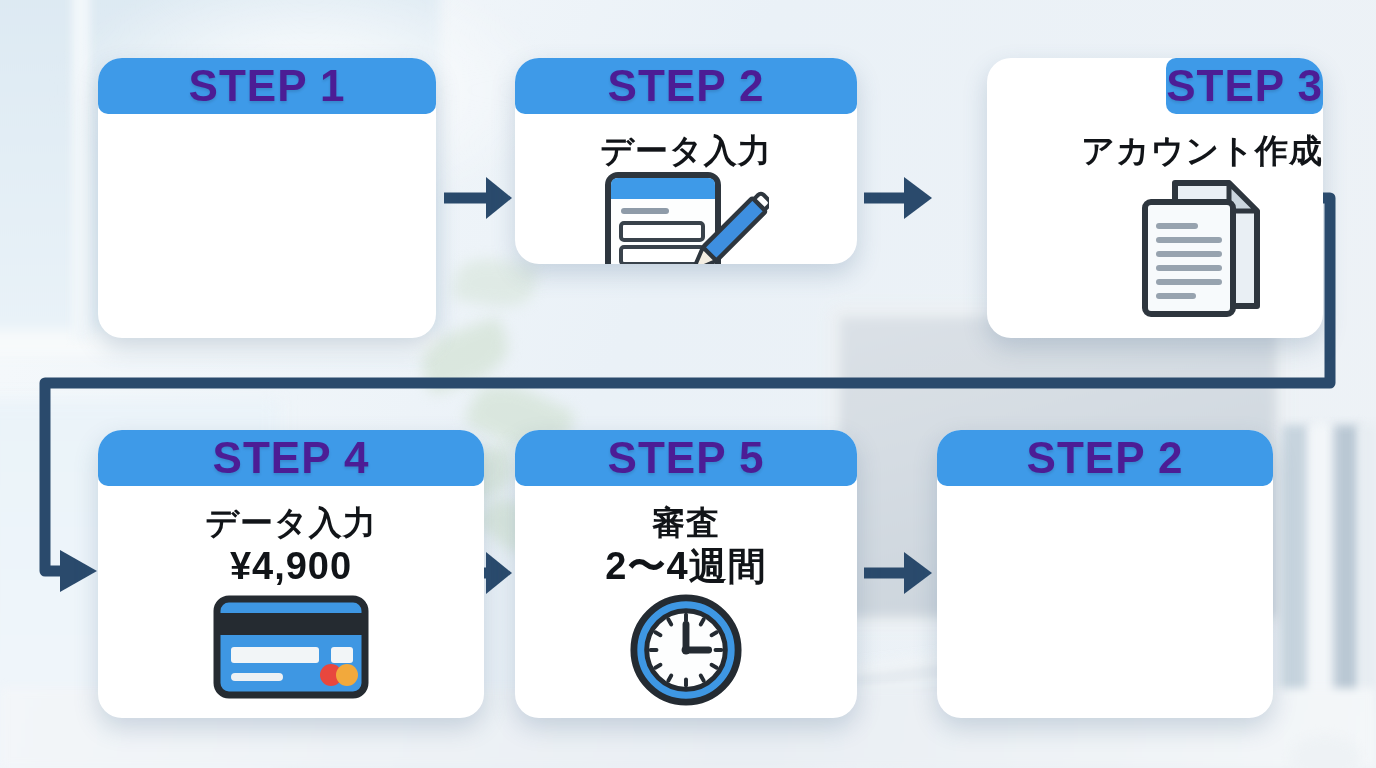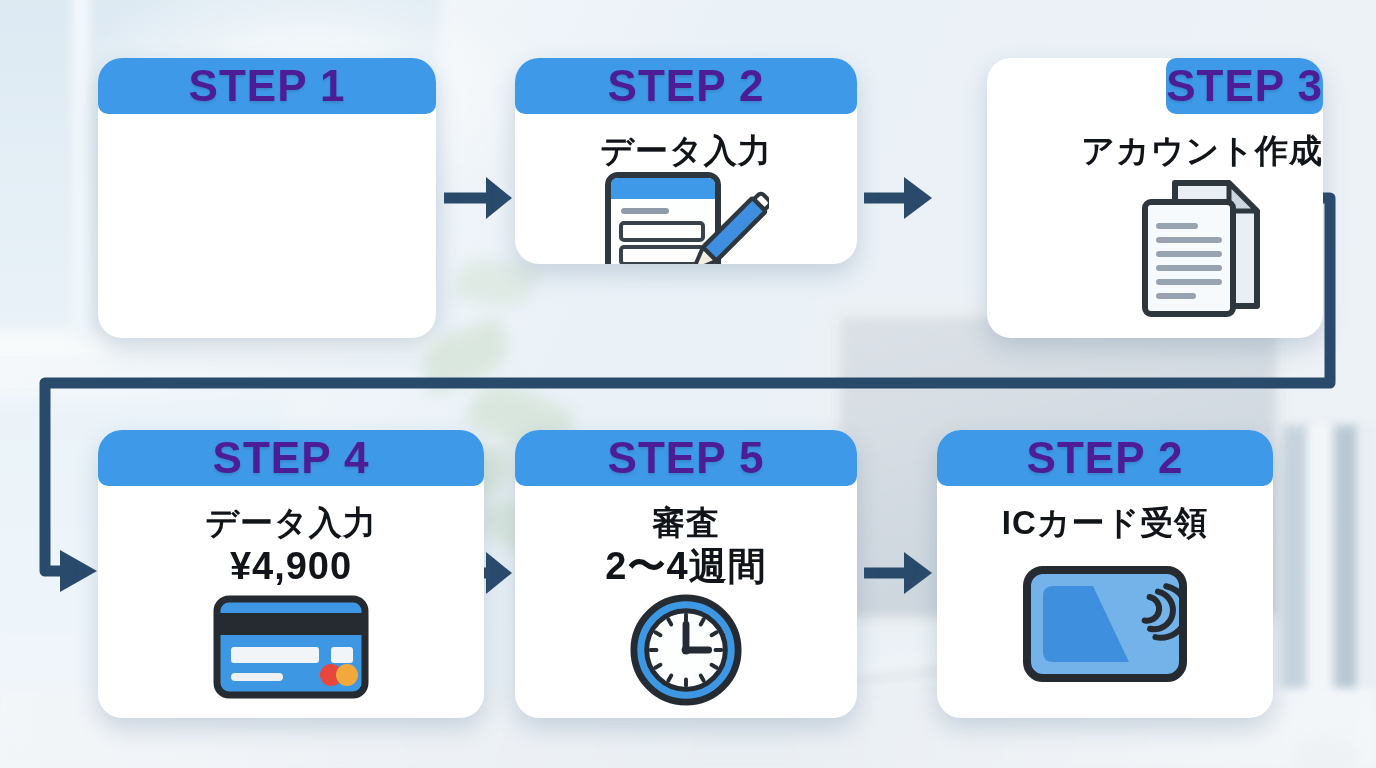--- a/index.html
+++ b/index.html
@@ -252,29 +252,15 @@
           <circle cx="60" cy="60" r="4.5" fill="#242B32"></circle>
         </svg>
       </div>
     </div>
   </div>
 
   <div class="card" id="card6">
     <div class="card-header">
       <span>STEP 2</span>
     </div>
-    <div class="card-body">
-      <div class="card-title">ICカード受領</div>
-      <div class="icon-wrap">
-        <svg width="164" height="116" viewBox="0 0 164 116">
-          <rect x="4" y="4" width="156" height="108" rx="16" fill="#74B3E9" stroke="#252B31" stroke-width="8"></rect>
-          <path d="M30 20 L70 20 L106 96 L30 96 Q20 96 20 86 L20 30 Q20 20 30 20 Z" fill="#3E90DE"></path>
-          <g transform="rotate(12 130 44)" fill="none" stroke="#252B31" stroke-linecap="round" stroke-width="6">
-            <path d="M124 56 A12 12 0 0 0 124 32"></path>
-            <path d="M131 63 A19 19 0 0 0 131 25"></path>
-            <path d="M138 70 A26 26 0 0 0 138 18"></path>
-          </g>
-        </svg>
-      </div>
-    </div>
   </div>
 
 </div>
 
 </body></html>

